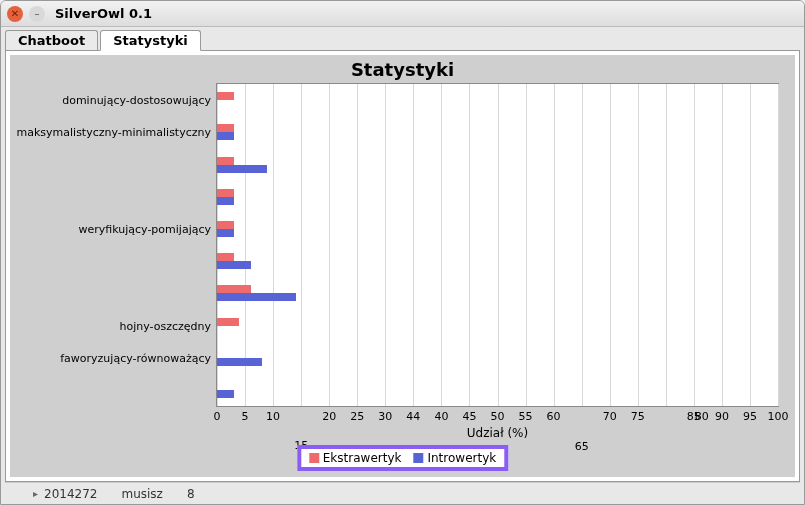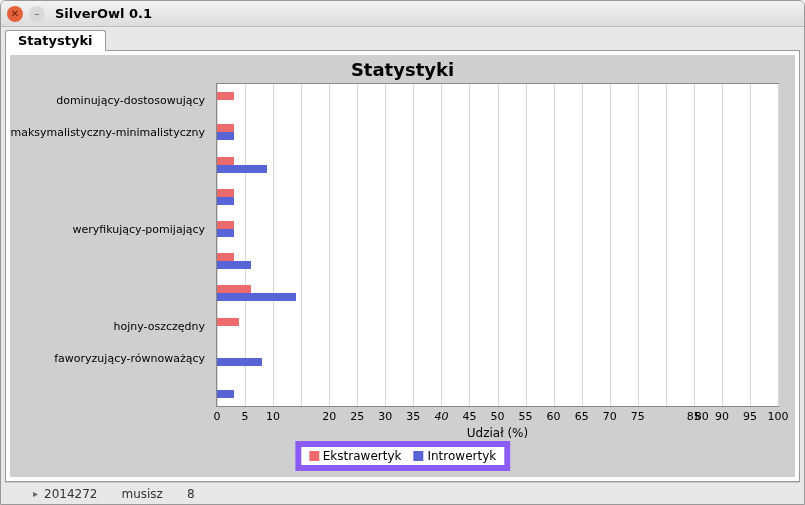--- a/index.html
+++ b/index.html
@@ -99,21 +99,21 @@
   .bar {
     position: absolute;
     height: 8px;
   }
   .bar.ek { background: #ed6b6d; }
   .bar.in { background: #5864d6; }
   .ylab {
     position: absolute;
     right: 100%;
     transform: translateY(-50%);
-    padding-right: 12px;
+    padding-right: 6px;
     white-space: nowrap;
     font-size: 11px;
     text-align: center;
   }
   .xtick {
     position: absolute;
     top: 100%;
     transform: translateX(-50%);
     padding-top: 4px;
     font-size: 11px;
@@ -124,21 +124,21 @@
     left: 50%;
     transform: translateX(-50%);
     font-size: 12px;
   }
   .legend {
     position: absolute;
     bottom: 6px;
     left: 50%;
     transform: translateX(-50%);
     background: #fff;
-    border: 6px solid #8b5cf6;
+    border: 4px solid #8b5cf6;
     padding: 2px 8px;
     display: flex;
     gap: 12px;
     font-size: 12px;
   }
   .legend-item { display: flex; align-items: center; gap: 4px; }
   .swatch { width: 10px; height: 10px; }
   .swatch.ek { background: #ed6b6d; }
   .swatch.in { background: #5864d6; }
 
@@ -162,20 +162,21 @@
 
 <div class="window">
 
   <div class="titlebar">
     <div class="wbtn close">✕</div>
     <div class="wbtn min">–</div>
     <div class="title">SilverOwl 0.1</div>
   </div>
 
   <div class="tabbar">
+    <div class="tab">Chatboot</div>
     <div class="tab active">Statystyki</div>
   </div>
 
   <div class="content">
     <div class="chart-frame">
       <div class="chart-title">Statystyki</div>
 
       <div class="plot" id="plot">
         <div class="xlab">Udział (%)</div>
       <div class="grid-line" style="left: 0%;"></div>
@@ -186,33 +187,33 @@
           <div class="xtick" style="left: 10%;">10</div>
           <div class="grid-line" style="left: 15%;"></div>
           <div class="xtick" style="left: 15%; margin-top: 29px;">15</div>
           <div class="grid-line" style="left: 20%;"></div>
           <div class="xtick" style="left: 20%;">20</div>
           <div class="grid-line" style="left: 25%;"></div>
           <div class="xtick" style="left: 25%;">25</div>
           <div class="grid-line" style="left: 30%;"></div>
           <div class="xtick" style="left: 30%; text-align: right;">30</div>
           <div class="grid-line" style="left: 35%;"></div>
-          <div class="xtick" style="left: 35%;">35</div>
+          <div class="xtick" style="left: 35%;">44</div>
           <div class="grid-line" style="left: 40%;"></div>
-          <div class="xtick" style="left: 40%; font-style: italic;">40</div>
+          <div class="xtick" style="left: 40%;">40</div>
           <div class="grid-line" style="left: 45%;"></div>
           <div class="xtick" style="left: 45%;">45</div>
           <div class="grid-line" style="left: 50%;"></div>
           <div class="xtick" style="left: 50%;">50</div>
           <div class="grid-line" style="left: 55%;"></div>
           <div class="xtick" style="left: 55%;">55</div>
           <div class="grid-line" style="left: 60%;"></div>
           <div class="xtick" style="left: 60%;">60</div>
           <div class="grid-line" style="left: 65%;"></div>
-          <div class="xtick" style="left: 65%;">65</div>
+          <div class="xtick" style="left: 65%; margin-top: 30px;">65</div>
           <div class="grid-line" style="left: 70%;"></div>
           <div class="xtick" style="left: 70%;">70</div>
           <div class="grid-line" style="left: 75%;"></div>
           <div class="xtick" style="left: 75%;">75</div>
           <div class="grid-line" style="left: 80%;"></div>
           <div class="xtick" style="left: 80%; margin-left: 36px;">80</div>
           <div class="grid-line" style="left: 85%;"></div>
           <div class="xtick" style="left: 85%;">85</div>
           <div class="grid-line" style="left: 90%;"></div>
           <div class="xtick" style="left: 90%;">90</div>

